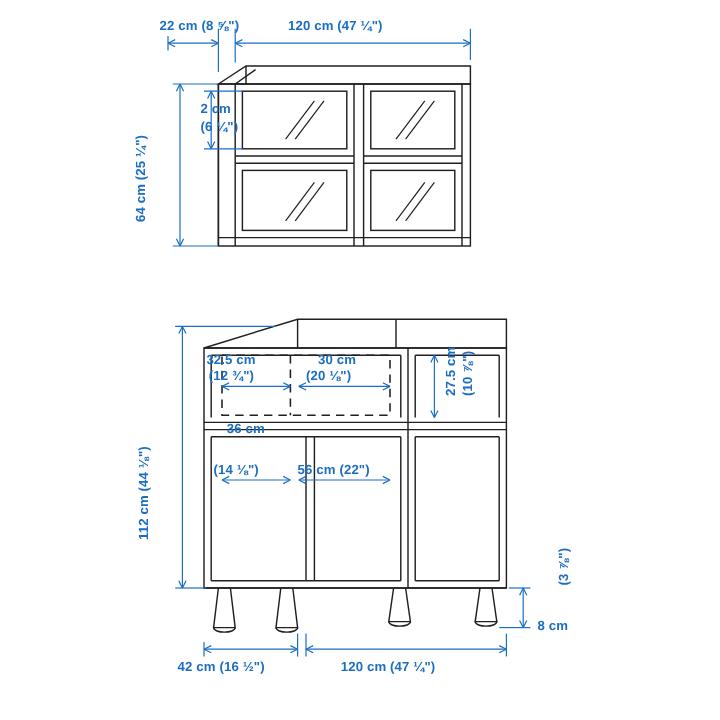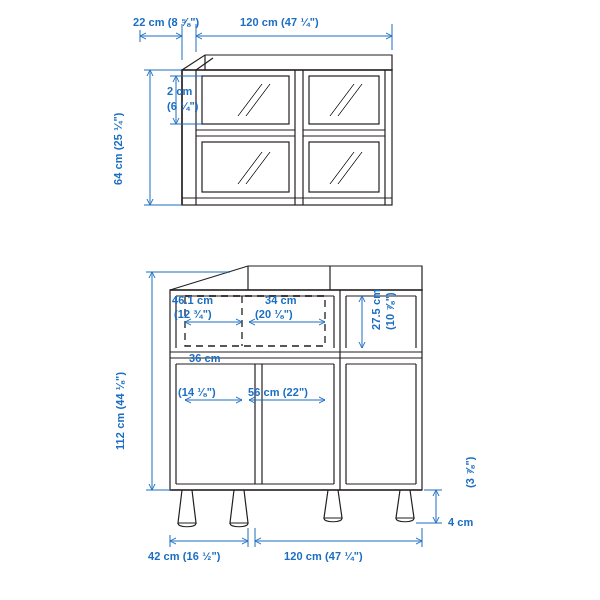--- a/index.html
+++ b/index.html
@@ -218,36 +218,36 @@
 
   <div class="dim-label" style="left:133px; top:16px;">22 cm (8 ⅝")</div>
 
   <div class="dim-label" style="left:240px; top:16px;">120 cm (47 ¼")</div>
 
   <div class="dim-label rot-cw" style="left:112px; top:185px;">64 cm (25 ¼")</div>
 
   <div class="dim-label" style="left:167px; top:85px;">2 cm</div>
   <div class="dim-label" style="left:167px; top:100px;">(6 ¼")</div>
 
-  <div class="dim-label" style="left:172px; top:294px;">46.1 cm</div>
+  <div class="dim-label" style="left:172px; top:294px;">32.5 cm</div>
   <div class="dim-label" style="left:174px; top:308px;">(12 ¾")</div>
 
-  <div class="dim-label" style="left:265px; top:294px;">34 cm</div>
+  <div class="dim-label" style="left:265px; top:294px;">30 cm</div>
   <div class="dim-label" style="left:255px; top:308px;">(20 ⅛")</div>
 
   <div class="dim-label rot-cw" style="left:370px; top:330px;">27.5 cm</div>
   <div class="dim-label rot-cw" style="left:384px; top:330px;">(10 ⅞")</div>
 
   <div class="dim-label" style="left:181px; top:352px;margin-left:8px;">36 cm</div>
   <div class="dim-label" style="left:178px; top:386px;">(14 ⅛")</div>
 
   <div class="dim-label" style="left:248px; top:386px;">56 cm (22")</div>
 
   <div class="dim-label rot-cw" style="left:114px; top:450px;">112 cm (44 ⅛")</div>
 
   <div class="dim-label" style="left:148px; top:550px;">42 cm (16 ½")</div>
 
   <div class="dim-label" style="left:284px; top:550px;">120 cm (47 ¼")</div>
 
-  <div class="dim-label" style="left:448px; top:516px;">4 cm</div>
+  <div class="dim-label" style="left:448px; top:516px;">8 cm</div>
   <div class="dim-label rot-cw" style="left:464px; top:488px;">(3 ⅞")</div>
 
 </div>
 
 </body></html>

